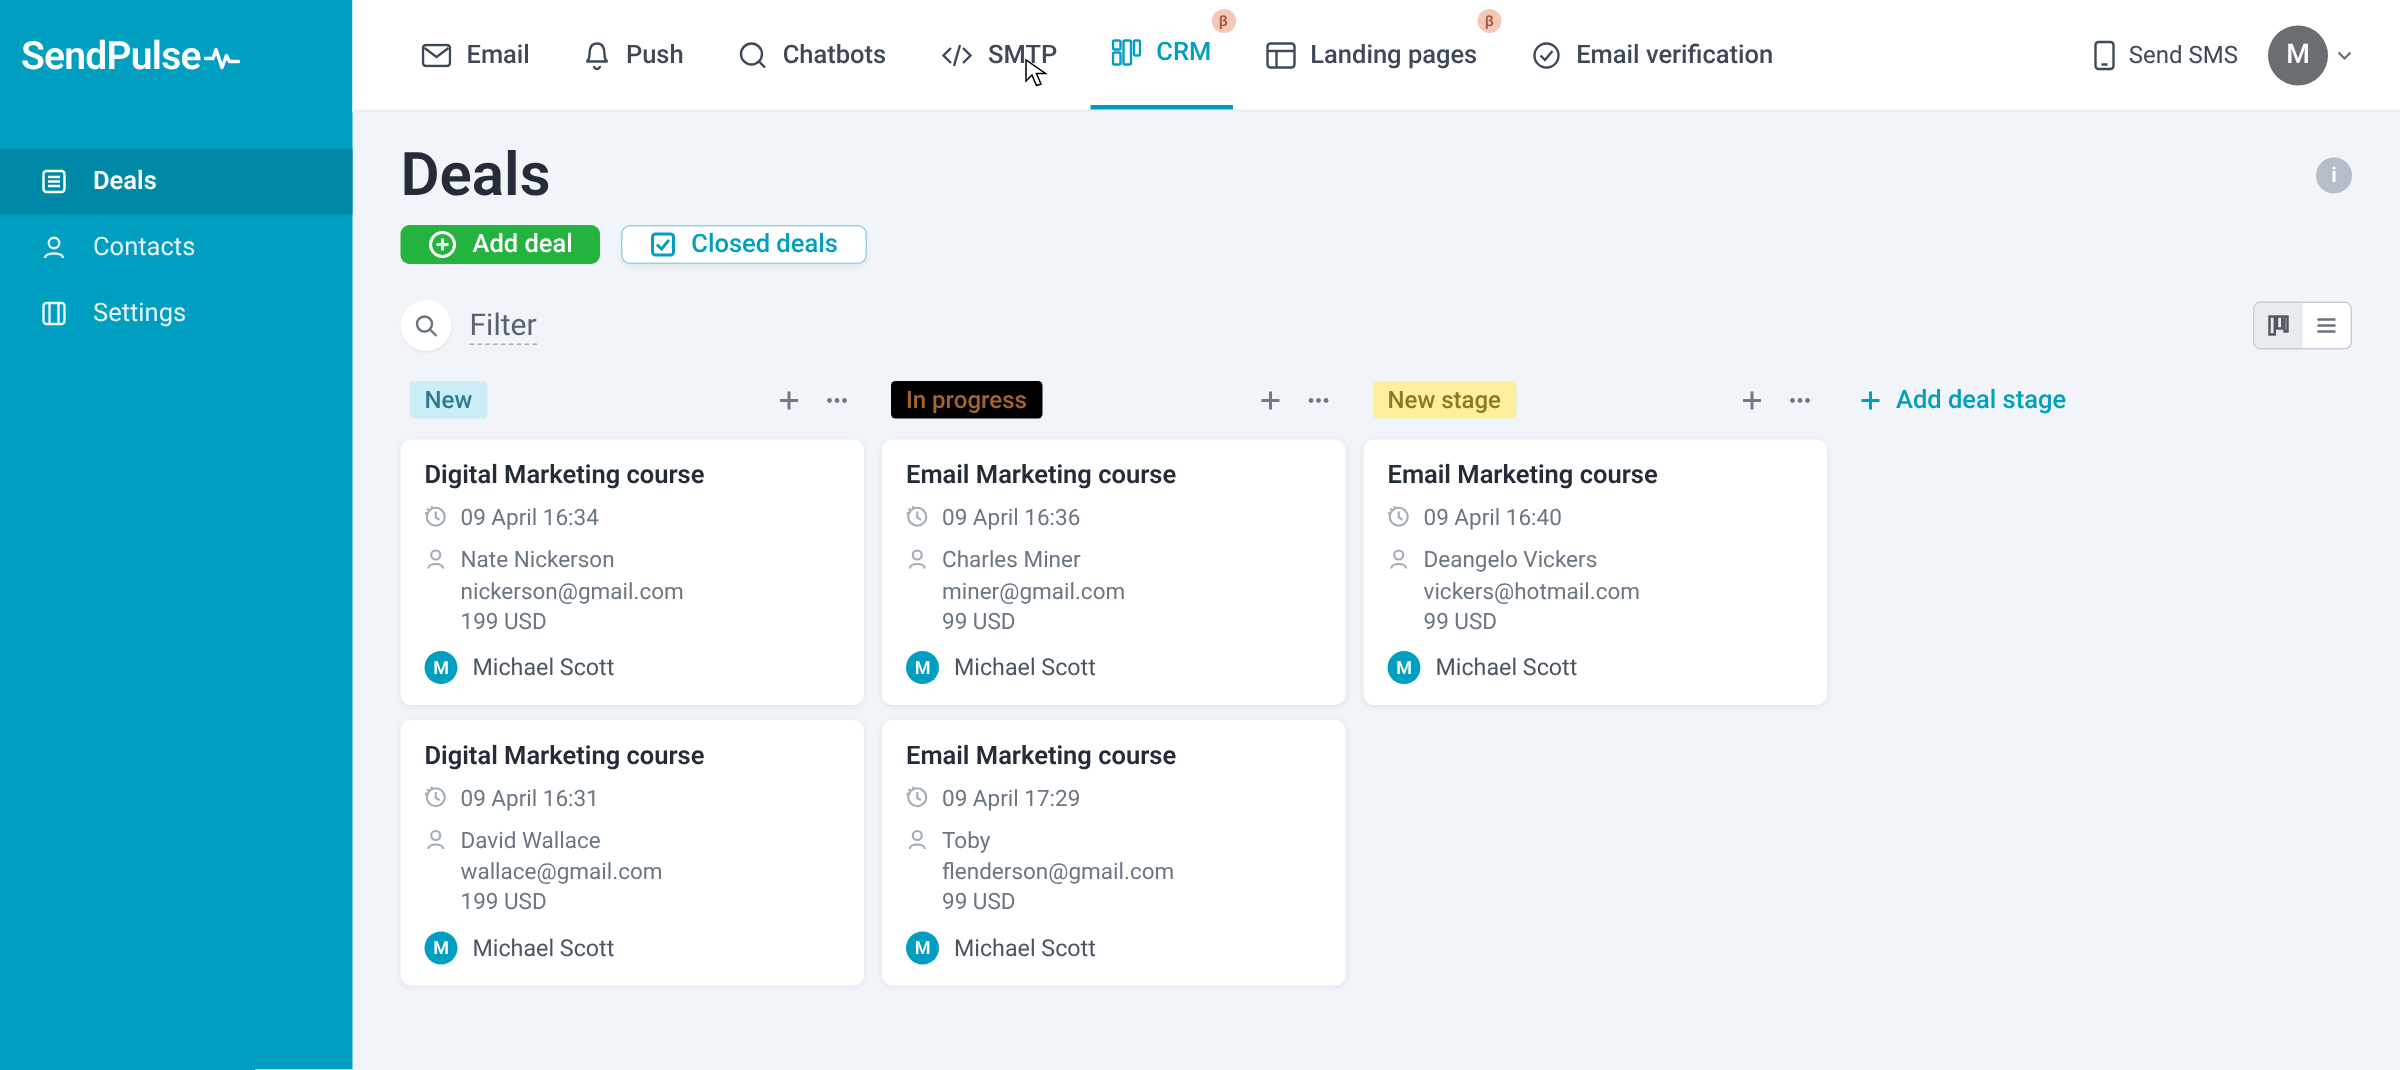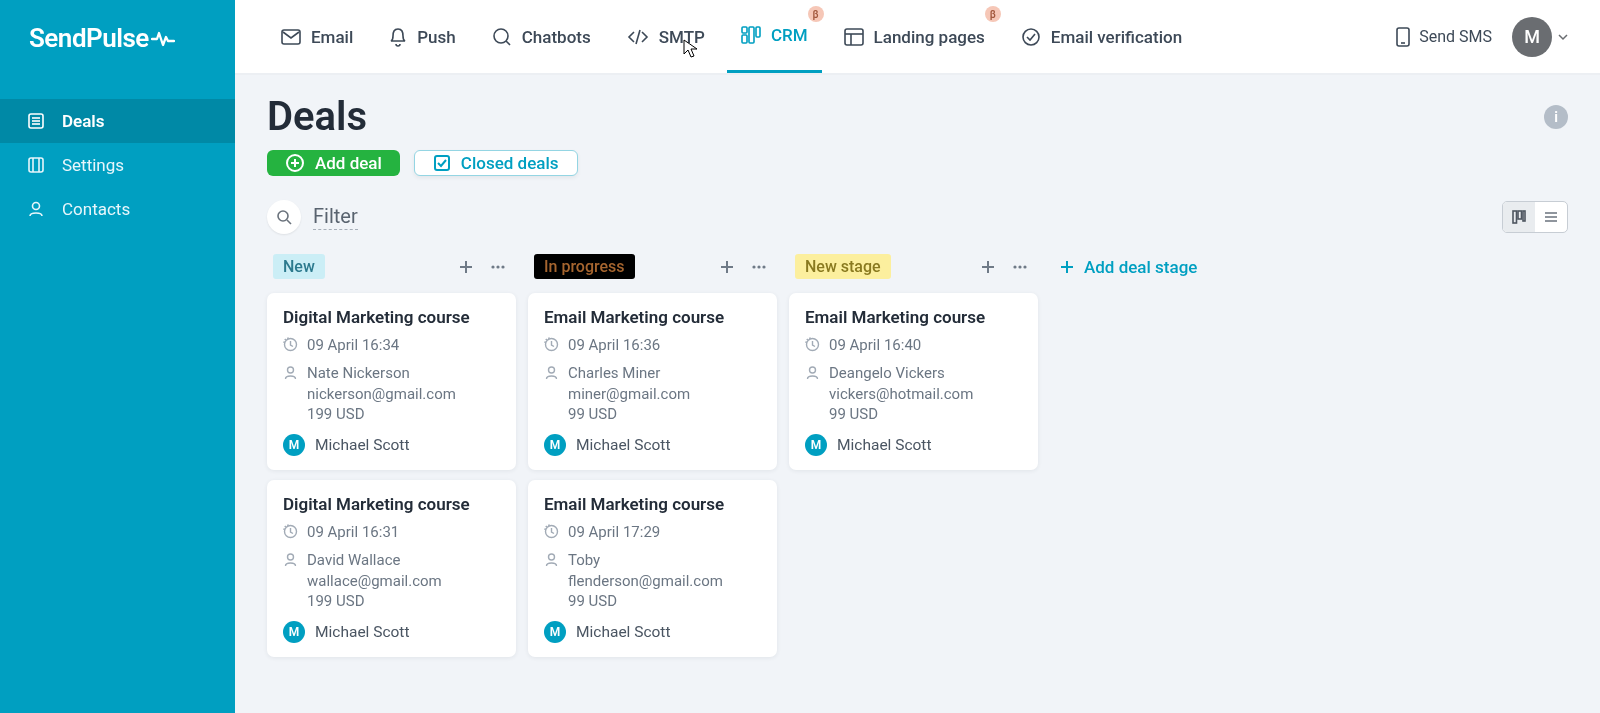--- a/index.html
+++ b/index.html
@@ -1,20 +1,20 @@
 <!DOCTYPE html>
 <html><head>
 <meta charset="utf-8">
 <style>
   * { margin: 0; padding: 0; box-sizing: border-box; font-family: -apple-system, BlinkMacSystemFont, "Segoe UI", Roboto, sans-serif; }
   body { width: 1600px; height: 713px; overflow: hidden; background: #f1f4f8; display: flex; }
 
   
   .sidebar { width: 235px; background: #009fc1; color: #fff; display: flex; flex-direction: column; }
-  .logo { height: 75px; display: flex; align-items: center; padding: 0 29px; font-size: 26px; font-weight: 600; letter-spacing: -0.5px; }
+  .logo { height: 75px; display: flex; align-items: center; padding: 0 14px; font-size: 26px; font-weight: 600; letter-spacing: -0.5px; }
   .logo svg { margin-left: 2px; }
   .snav { padding-top: 24px; }
   .snav-item { display: flex; align-items: center; gap: 16px; padding: 12px 26px; font-size: 17px; cursor: pointer; color: #e7f6fb; }
   .snav-item.active { background: #0089a6; color: #fff; font-weight: 600; }
   .snav-item .si-icon { width: 20px; height: 20px; display: inline-flex; align-items: center; justify-content: center; }
   .snav-item svg { stroke: currentColor; fill: none; stroke-width: 1.6; }
 
   
   .main { flex: 1; display: flex; flex-direction: column; }
 
@@ -48,21 +48,21 @@
   .filter-row { display: flex; align-items: center; margin-top: 24px; gap: 12px; text-align: right; }
   .search-circle { width: 34px; height: 34px; border-radius: 50%; background: #fff; display: inline-flex; align-items: center; justify-content: center; cursor: pointer; box-shadow: 0 1px 2px rgba(0,0,0,0.08);}
   .filter-label { font-size: 20px; color: #59636f; border-bottom: 1px dashed #a7afb9; padding-bottom: 1px; cursor: pointer;}
   .filter-row .spacer { flex: 1; }
   .view-toggle { display: flex; border: 1px solid #c7cdd4; border-radius: 5px; overflow: hidden; background: #fff;}
   .vt-btn { width: 32px; height: 30px; display: inline-flex; align-items: center; justify-content: center; cursor: pointer; color: #6a727c;}
   .vt-btn.active { background: #e9ecef; }
 
   
   .board { display: flex; gap: 12px; margin-top: 20px; }
-  .stage { width: 249px; }
+  .stage { width: 309px; }
   .stage-head { display: flex; align-items: center; gap: 8px; padding: 0 6px 4px 6px;}
   .stage-label { font-size: 16px; font-weight: 500; padding: 3px 10px; border-radius: 3px; }
   .sl-new { background: #cbeef6; color: #2c7a8e; }
   .sl-prog { background: #000000; color: #a6652f; }
   .sl-newstage { background: #fcef9e; color: #8a7a20; }
   .stage-head .spacer { flex: 1; }
   .stage-add, .stage-more { color: #6f7a87; cursor: pointer; display: inline-flex; padding: 3px;}
   .add-stage-btn { display: inline-flex; align-items: center; cursor: pointer; gap: 8px; color: #009fc1; font-size: 17px; padding: 3px 8px; font-weight: 500;}
 
   .card { background: #fff; border-radius: 7px; padding: 14px 16px 14px 16px; margin-top: 10px; box-shadow: 0 1px 4px rgba(40,50,70,0.08); }
@@ -93,35 +93,35 @@
             <line x1="6" y1="7" x2="14" y2="7"></line>
             <line x1="6" y1="10" x2="14" y2="10"></line>
             <line x1="6" y1="13" x2="14" y2="13"></line>
           </svg>
         </span>
         <span>Deals</span>
       </div>
       <div class="snav-item">
         <span class="si-icon">
           <svg width="20" height="20" viewBox="0 0 20 20">
+            <circle cx="10" cy="7" r="3.5"></circle>
+            <path d="M4 17 C4 13 16 13 16 17"></path>
+          </svg>
+        </span>
+        <span>Contacts</span>
+      </div>
+      <div class="snav-item">
+        <span class="si-icon">
+          <svg width="20" height="20" viewBox="0 0 20 20">
             <rect x="3" y="3" width="14" height="14" rx="2"></rect>
             <line x1="7" y1="3" x2="7" y2="17"></line>
             <line x1="13" y1="3" x2="13" y2="17"></line>
           </svg>
         </span>
         <span>Settings</span>
-      </div>
-      <div class="snav-item">
-        <span class="si-icon">
-          <svg width="20" height="20" viewBox="0 0 20 20">
-            <circle cx="10" cy="7" r="3.5"></circle>
-            <path d="M4 17 C4 13 16 13 16 17"></path>
-          </svg>
-        </span>
-        <span>Contacts</span>
       </div>
     </nav>
 </aside>
 
 <div class="main">
 
   <div class="topbar">
     <div class="tnav" id="top-nav">
         <div class="tnav-item">
           <span class="tn-icon">

